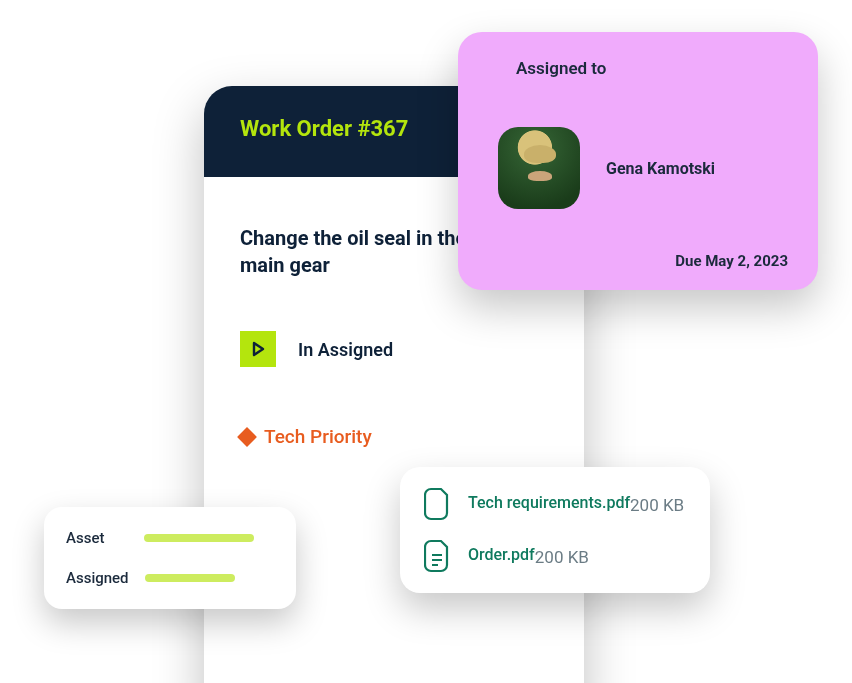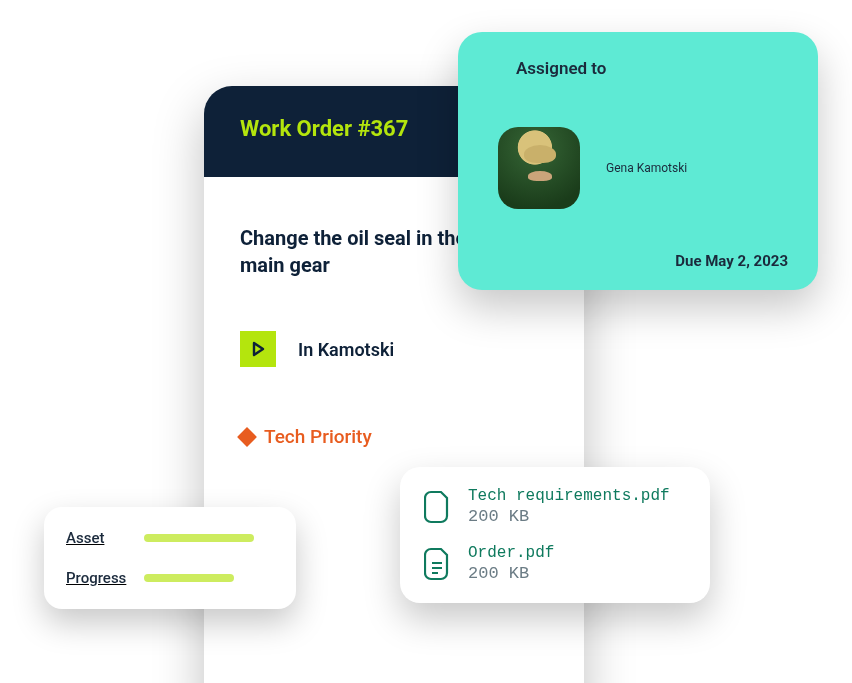--- a/index.html
+++ b/index.html
@@ -62,21 +62,21 @@
     width: 14px; height: 14px;
     background: #e85c1f;
     transform: rotate(45deg);
   }
 
   
   .assigned-card {
     position: absolute;
     left: 458px; top: 32px;
     width: 360px; height: 258px;
-    background: #5eead4;
+    background: #f0abfc;
     border-radius: 24px;
     box-shadow: 0 18px 40px rgba(0,0,0,0.22);
     padding: 26px 30px 20px 30px;
     display: flex;
     flex-direction: column;
   }
   .assigned-label {
     color: #1b2a3c;
     font-size: 17px;
     font-weight: 600;
@@ -101,22 +101,22 @@
     content:"";
     position:absolute;
     left:26px; top:18px;
     width:32px; height:18px;
     border-radius: 50% 50% 40% 40%;
     background:#c9b06a;
     box-shadow: 0 22px 0 -4px #caa47a;
   }
   .assignee-name {
     color: #1b2a3c;
-    font-size: 12px;
-    font-weight: 400;
+    font-size: 16px;
+    font-weight: 700;
   }
   .due-date {
     align-self: flex-end;
     color: #1b2a3c;
     font-size: 15px;
     font-weight: 700;
     margin-top: 20px;
   }
 
   
@@ -135,37 +135,36 @@
   .file-row {
     display: flex;
     align-items: center;
     gap: 16px;
   }
   .file-icon {
     width: 28px; height: 34px;
     flex-shrink: 0;
   }
   .file-icon svg { display:block; }
-  .file-meta { display: flex; flex-direction: column; font-family: Liberation Mono, monospace; }
+  .file-meta { display: flex; flex-direction: row; }
   .file-name { color: #0f7a5e; font-size: 16px; font-weight: 500; }
   .file-size { color: #6b7c85; font-size: 17px; margin-top: 2px; }
 
   
   .meta-card {
     position: absolute;
     left: 44px; top: 507px;
     width: 252px;
     background: #ffffff;
     border-radius: 18px;
     box-shadow: 0 14px 32px rgba(0,0,0,0.22);
     padding: 22px 22px;
     display: flex;
     flex-direction: column;
     gap: 22px;
-    text-decoration: underline;
   }
   .meta-row {
     display: flex;
     align-items: center;
     gap: 16px;
   }
   .meta-label {
     color: #1b2a3c;
     font-size: 15px;
     font-weight: 500;
@@ -190,21 +189,21 @@
     </div>
     <div class="wo-body">
       <div class="wo-task">Change the oil seal in the main gear</div>
 
       <div class="wo-status">
         <span class="status-icon">
           <svg width="16" height="16" viewBox="0 0 16 16">
             <path d="M4 2 L13 8 L4 14 Z" fill="none" stroke="#0e2138" stroke-width="2.4" stroke-linejoin="round"></path>
           </svg>
         </span>
-        <span>In Kamotski</span>
+        <span>In Assigned</span>
       </div>
 
       <div class="wo-priority">
         <span class="diamond"></span>
         <span>Tech Priority</span>
       </div>
     </div>
   </div>
 
   <div class="assigned-card">
@@ -243,18 +242,18 @@
       </div>
     </div>
   </div>
 
   <div class="meta-card">
     <div class="meta-row">
       <span class="meta-label">Asset</span>
       <span class="meta-bar a"></span>
     </div>
     <div class="meta-row">
-      <span class="meta-label">Progress</span>
+      <span class="meta-label">Assigned</span>
       <span class="meta-bar b"></span>
     </div>
   </div>
 
 </div>
 
 </body></html>

